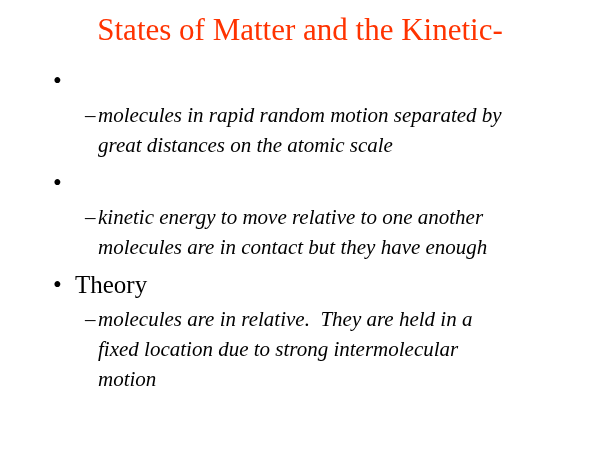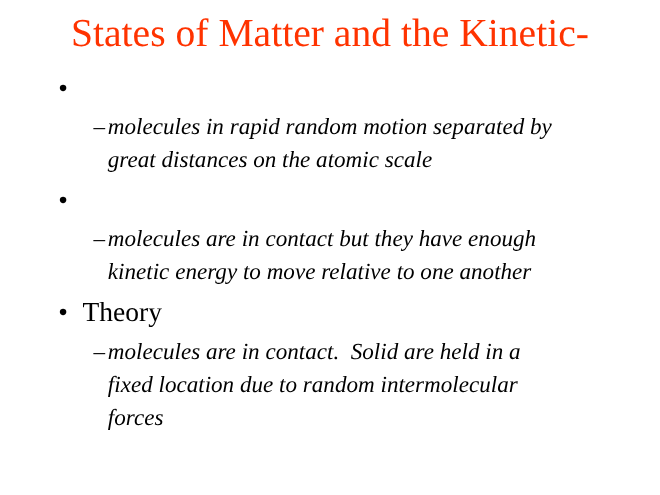--- a/index.html
+++ b/index.html
@@ -12,21 +12,21 @@
     width: 600px;
     height: 450px;
     background: #FFFFFF;
     overflow: hidden;
     font-family: "Liberation Serif", "DejaVu Serif", serif;
     color: #000000;
   }
   .title {
     padding-top: 9px;
     text-align: center;
-    font-size: 36px;
+    font-size: 31px;
     line-height: 42px;
     color: #FF3300;
   }
   .title-line {
     white-space: pre;
   }
   .content {
     margin-top: 13px;
   }
   .group + .group {
@@ -85,35 +85,35 @@
       </div>
     </div>
 
     <div class="group">
       <div class="bullet-row">
         <span class="marker">•</span>
       </div>
       <div class="sub">
         <span class="dash">–</span>
         <div class="sublines">
+          <div class="subline">kinetic energy to move relative to one another</div>
           <div class="subline">molecules are in contact but they have enough</div>
-          <div class="subline">kinetic energy to move relative to one another</div>
         </div>
       </div>
     </div>
 
     <div class="group">
       <div class="bullet-row">
         <span class="marker">•</span>
         <span class="label">Theory</span>
       </div>
       <div class="sub">
         <span class="dash">–</span>
         <div class="sublines">
-          <div class="subline">molecules are in contact.  Solid are held in a</div>
-          <div class="subline">fixed location due to random intermolecular</div>
-          <div class="subline">forces</div>
+          <div class="subline">molecules are in relative.  They are held in a</div>
+          <div class="subline">fixed location due to strong intermolecular</div>
+          <div class="subline">motion</div>
         </div>
       </div>
     </div>
 
   </div>
 </div>
 
 </body></html>

